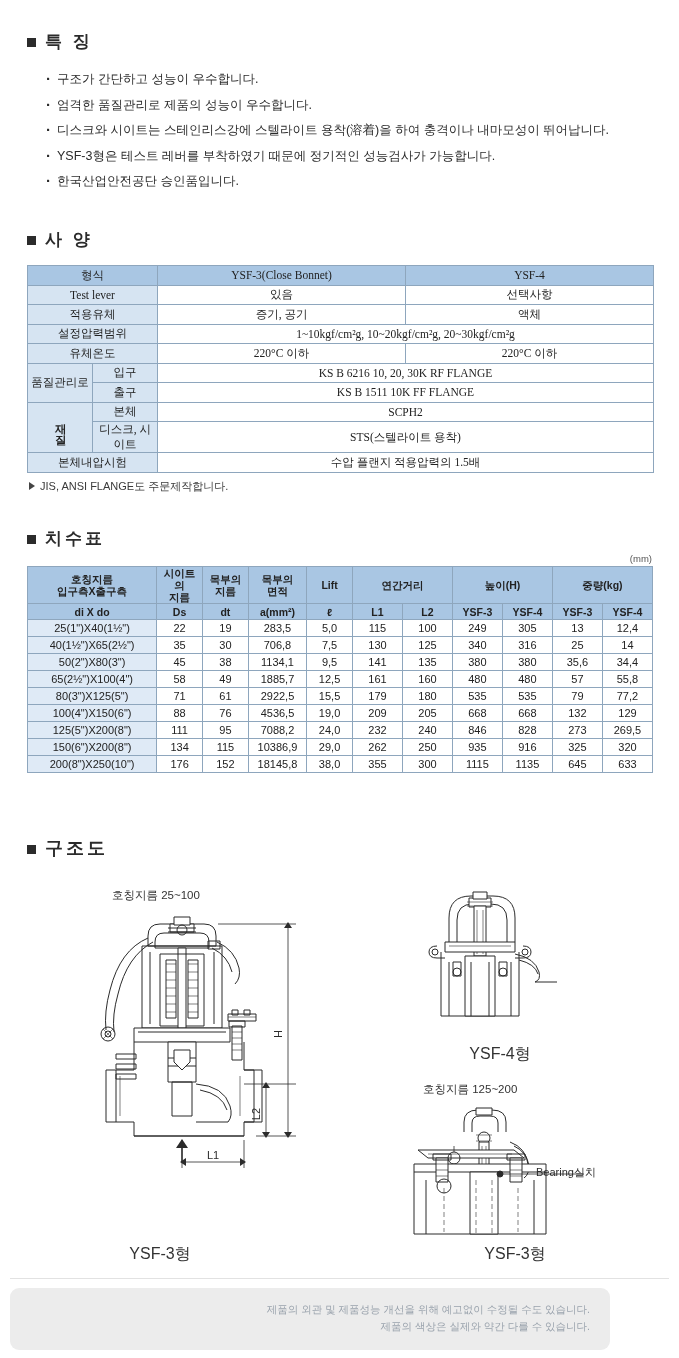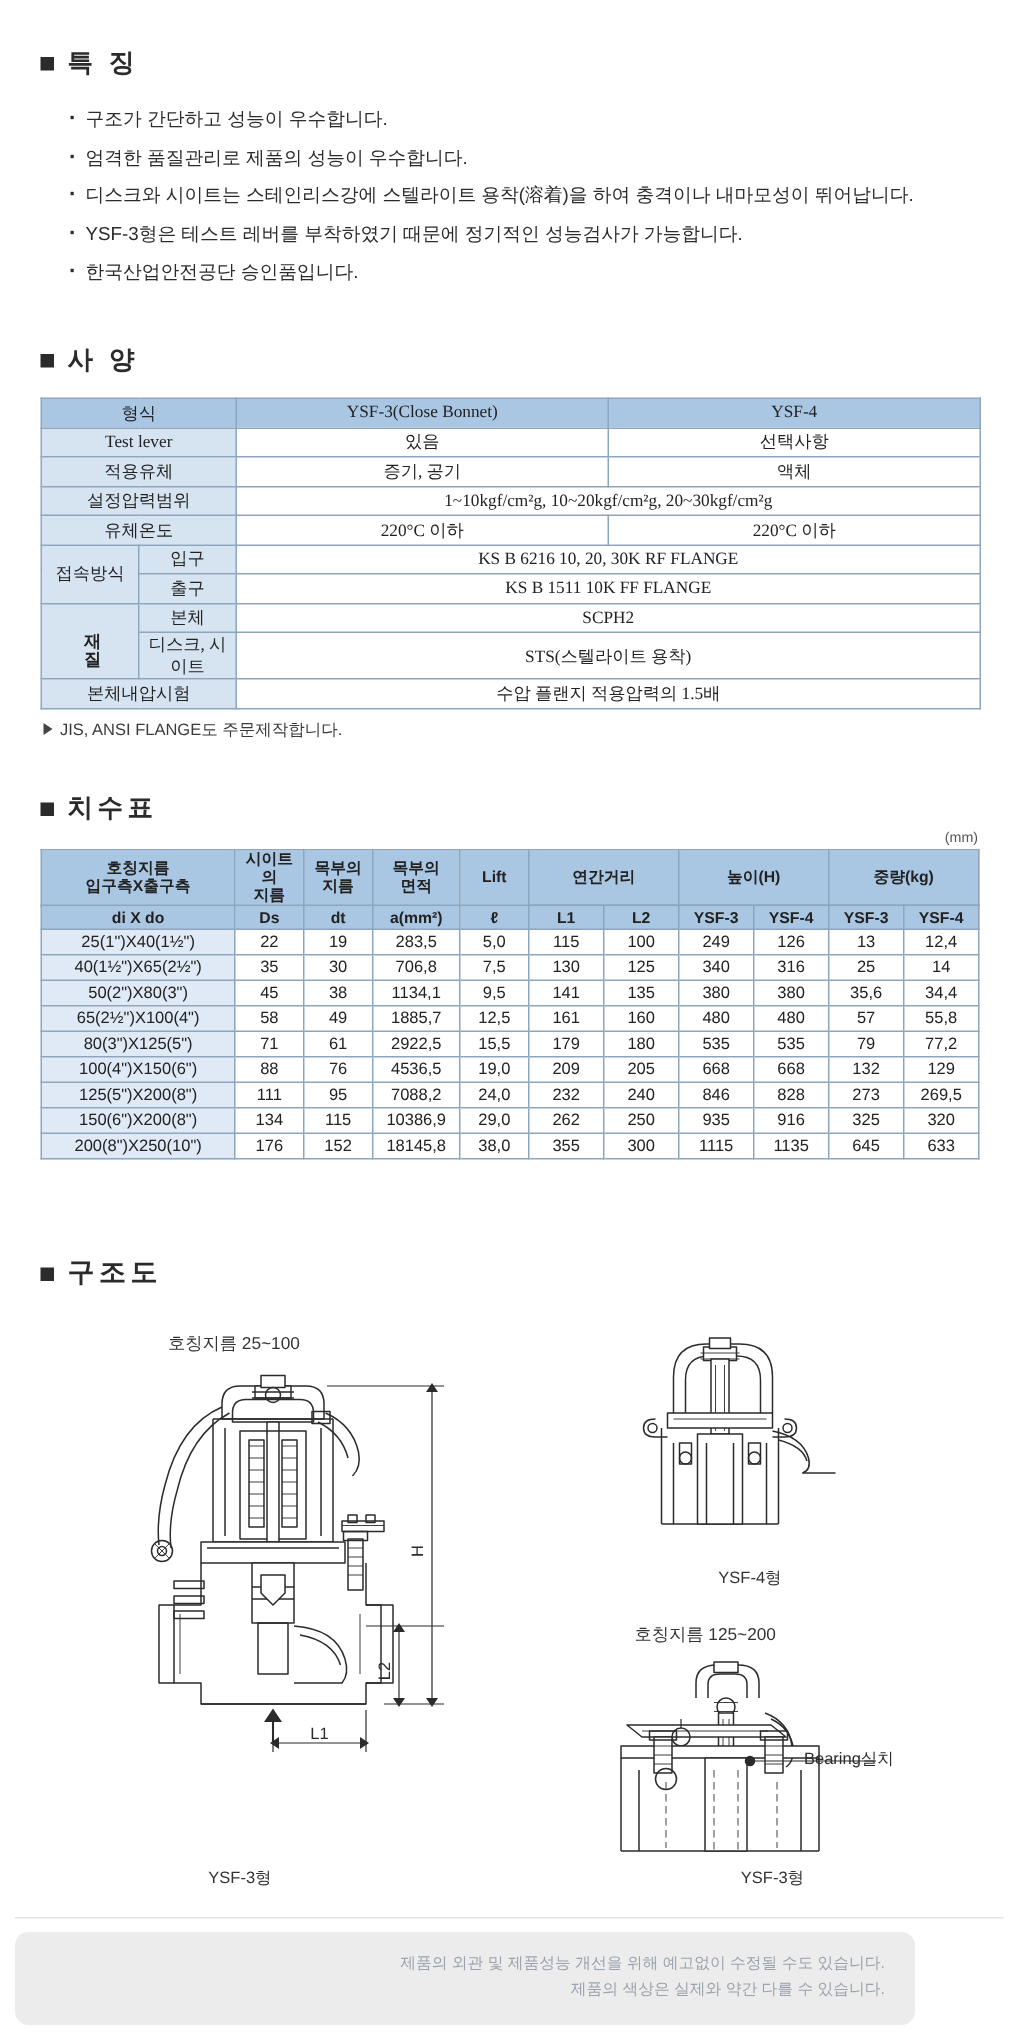--- a/index.html
+++ b/index.html
@@ -86,21 +86,21 @@
   #dims td{ height:17px; font-size:11px; }
   #dims td.h1{ height:31px; font-size:10.5px; line-height:12px; font-weight:bold; }
   #dims td.h2{ height:16px; font-size:10.5px; font-weight:bold; }
   #dims td.nm{ background:#dfeaf6 !important; font-size:11px; }
 
   
   #struct{ position:absolute; left:0; top:836px; width:573px; }
   #struct .sec-head{ font-size:18px; }
   .dia-wrap{ position:relative; width:679px; height:400px; margin-top:6px; }
   .cap{
-    position:absolute; font-size:11px; color:#333; text-align:center;
+    position:absolute; font-size:16px; color:#333; text-align:center;
     white-space:nowrap;
   }
   .dtitle{ position:absolute; font-size:11.5px; color:#333; white-space:nowrap; }
 
   
   #footer{
     position:absolute; left:10px; top:1288px;
     width:600px; height:62px;
     background:#ececec; border-radius:9px;
   }
@@ -162,21 +162,21 @@
       <tr>
         <td class="lbl" colspan="2">설정압력범위</td>
         <td colspan="2">1~10kgf/cm²g, 10~20kgf/cm²g, 20~30kgf/cm²g</td>
       </tr>
       <tr>
         <td class="lbl" colspan="2">유체온도</td>
         <td>220°C 이하</td>
         <td>220°C 이하</td>
       </tr>
       <tr>
-        <td class="lbl" rowspan="2">접속방식</td>
+        <td class="lbl" rowspan="2">품질관리로</td>
         <td class="lbl">입구</td>
         <td colspan="2">KS B 6216 10, 20, 30K RF FLANGE</td>
       </tr>
       <tr>
         <td class="lbl">출구</td>
         <td colspan="2">KS B 1511 10K FF FLANGE</td>
       </tr>
       <tr>
         <td class="lbl" rowspan="2" style="width:22px">
           <span class="vert">재질</span>
@@ -262,21 +262,21 @@
 
       <tr>
         <td class="nm">25(1")X40(1½")</td>
         <td>22</td>
         <td>19</td>
         <td>283,5</td>
         <td>5,0</td>
         <td>115</td>
         <td>100</td>
         <td>249</td>
-        <td>126</td>
+        <td>305</td>
         <td>13</td>
         <td>12,4</td>
       </tr>
       <tr>
         <td class="nm">40(1½")X65(2½")</td>
         <td>35</td>
         <td>30</td>
         <td>706,8</td>
         <td>7,5</td>
         <td>130</td>

